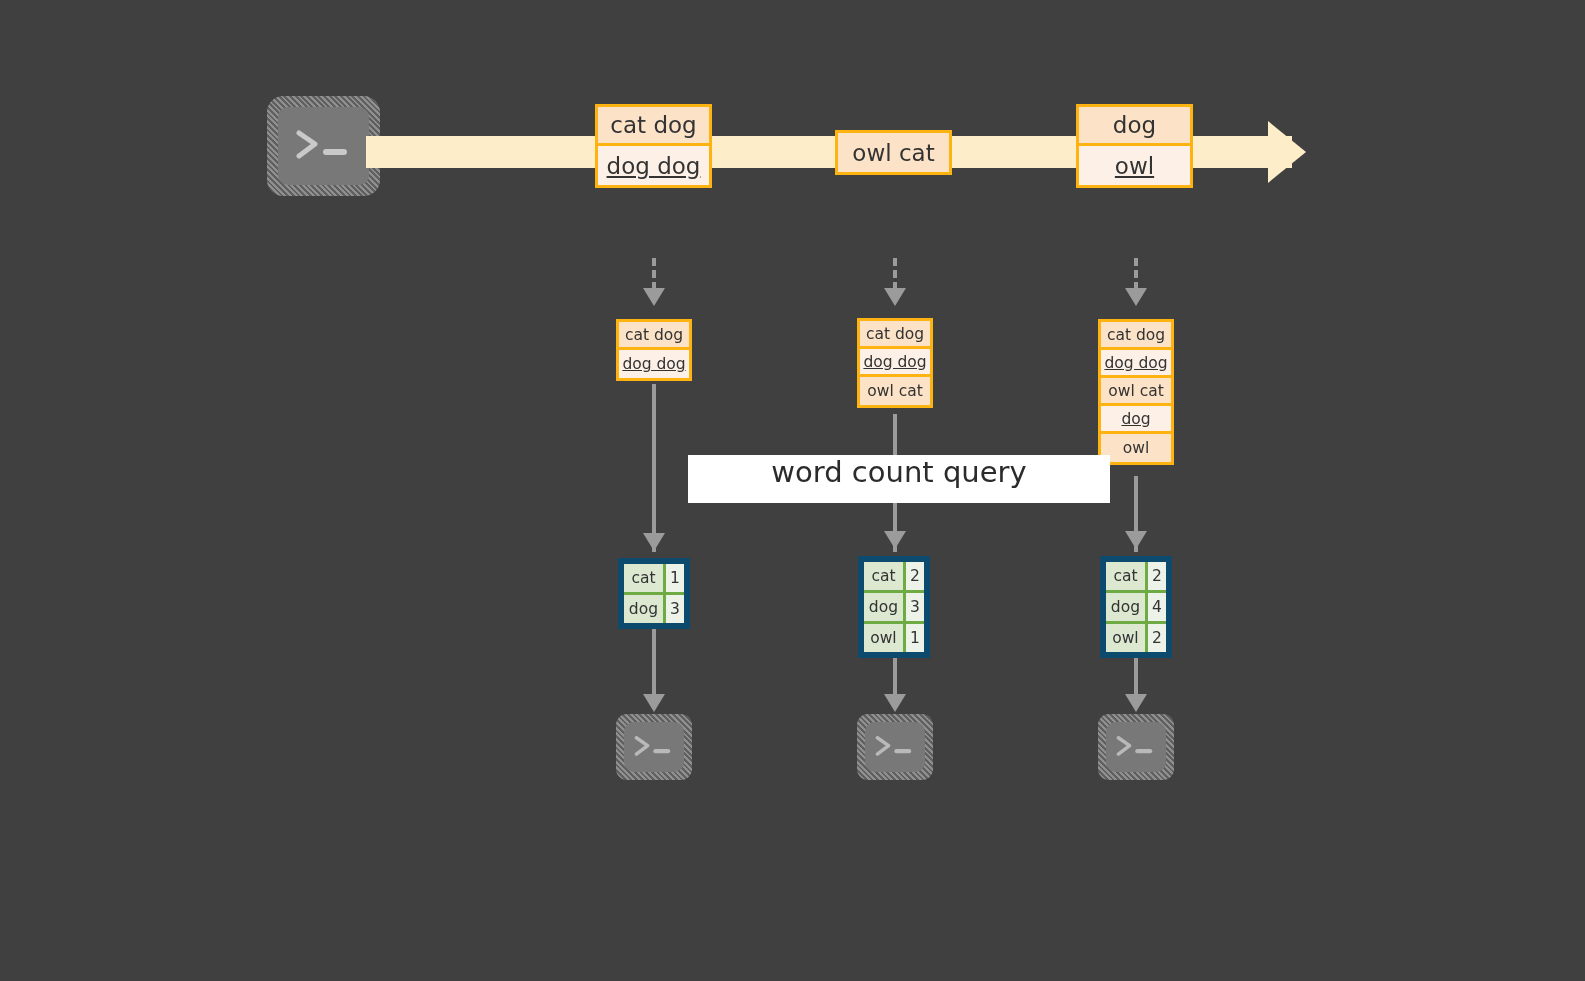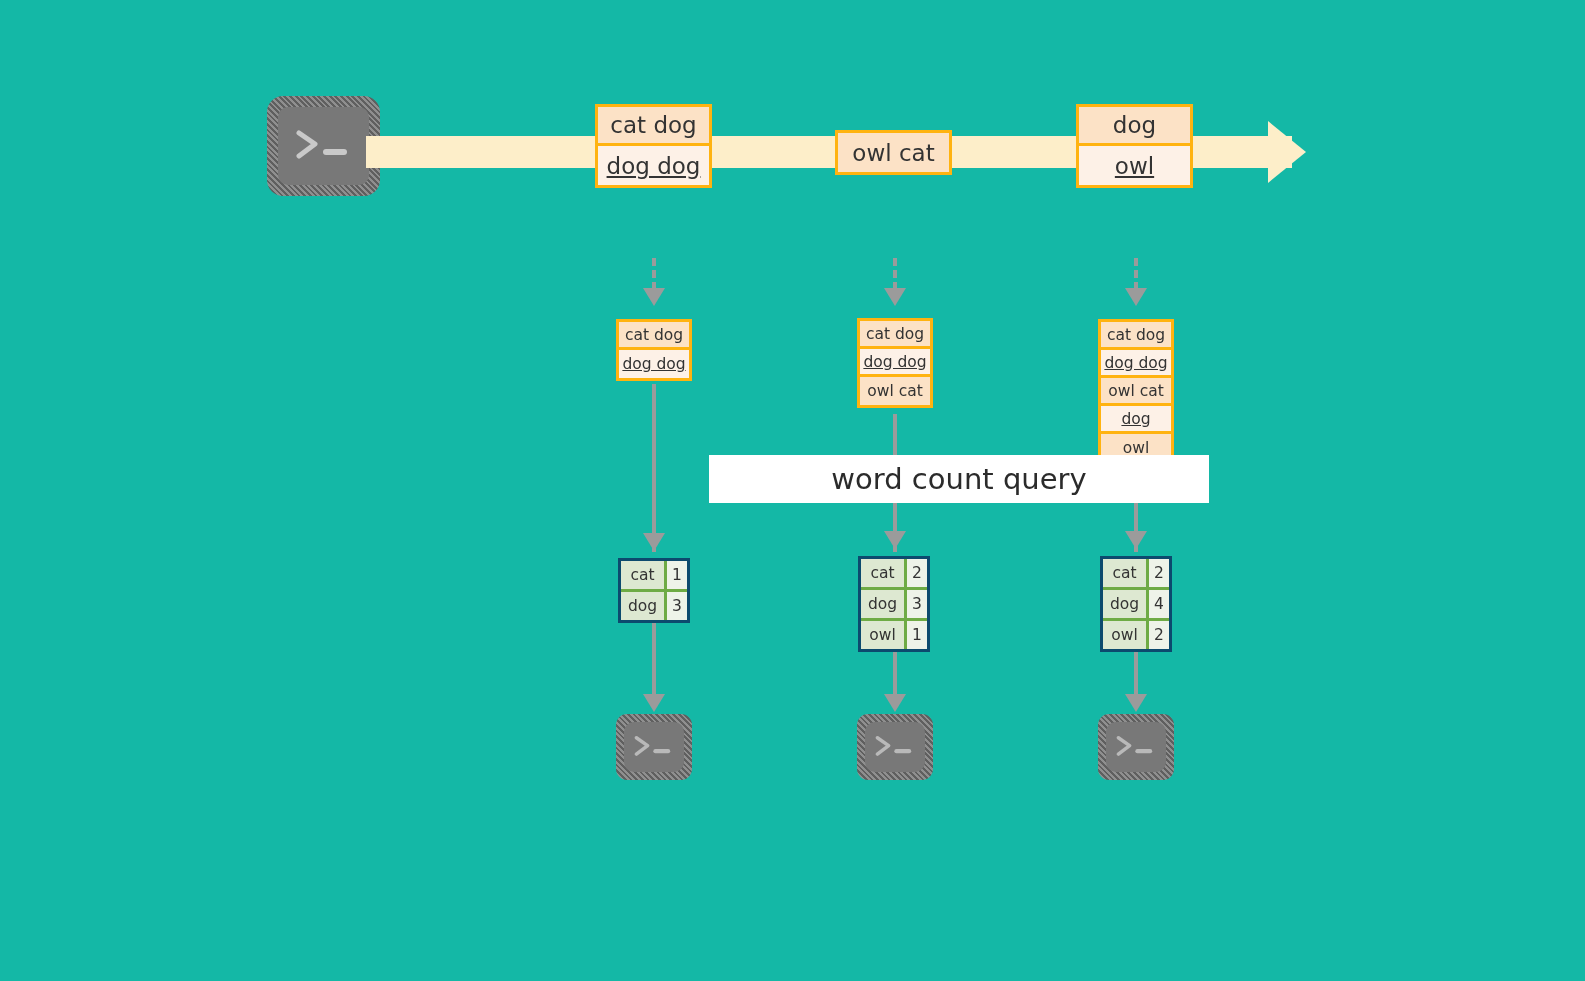--- a/index.html
+++ b/index.html
@@ -4,21 +4,21 @@
 <style>
   html, body {
     margin: 0;
     padding: 0;
     background: #000000;
   }
   #stage {
     position: relative;
     width: 1585px;
     height: 981px;
-    background: #14b8a6;
+    background: #404040;
     overflow: hidden;
     font-family: "DejaVu Sans", "Liberation Sans", sans-serif;
   }
 
   
   .terminal {
     position: absolute;
     box-sizing: border-box;
     background-color: #7a7a7a;
     border-radius: 14px;
@@ -101,21 +101,21 @@
     height: 28px;
     font-size: 15.5px;
     border-bottom: 3px solid #ffb310;
   }
   .rec-box.small .rec-row:last-child { border-bottom: none; }
 
   
   .res-box {
     position: absolute;
     box-sizing: border-box;
-    border: 3px solid #0c4a6e;
+    border: 6px solid #0c4a6e;
     background: #6eab45;
     z-index: 6;
   }
   .res-row {
     display: flex;
     height: 28px;
     border-bottom: 3px solid #6eab45;
   }
   .res-row:last-child { border-bottom: none; }
   .res-word, .res-count {
@@ -148,28 +148,26 @@
     border-right: 11px solid transparent;
     border-top: 18px solid #9b9b9b;
     z-index: 3;
   }
 
   
   .query-label {
     position: absolute;
     left: 688px;
     top: 455px;
-    width: 500px;
+    width: 422px;
     height: 48px;
     background: #ffffff;
     display: flex;
-    align-items: center;
     justify-content: center;
     z-index: 20;
-    margin-left: 21px;
   }
   .query-label span {
     font-size: 29px;
     color: #2b2b2b;
     white-space: nowrap;
   }
 </style>
 </head>
 <body>
 

